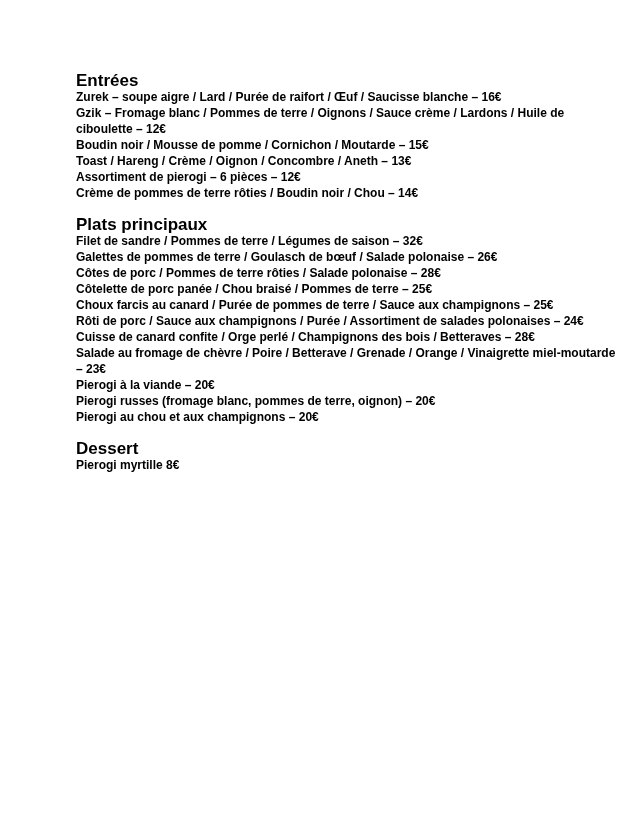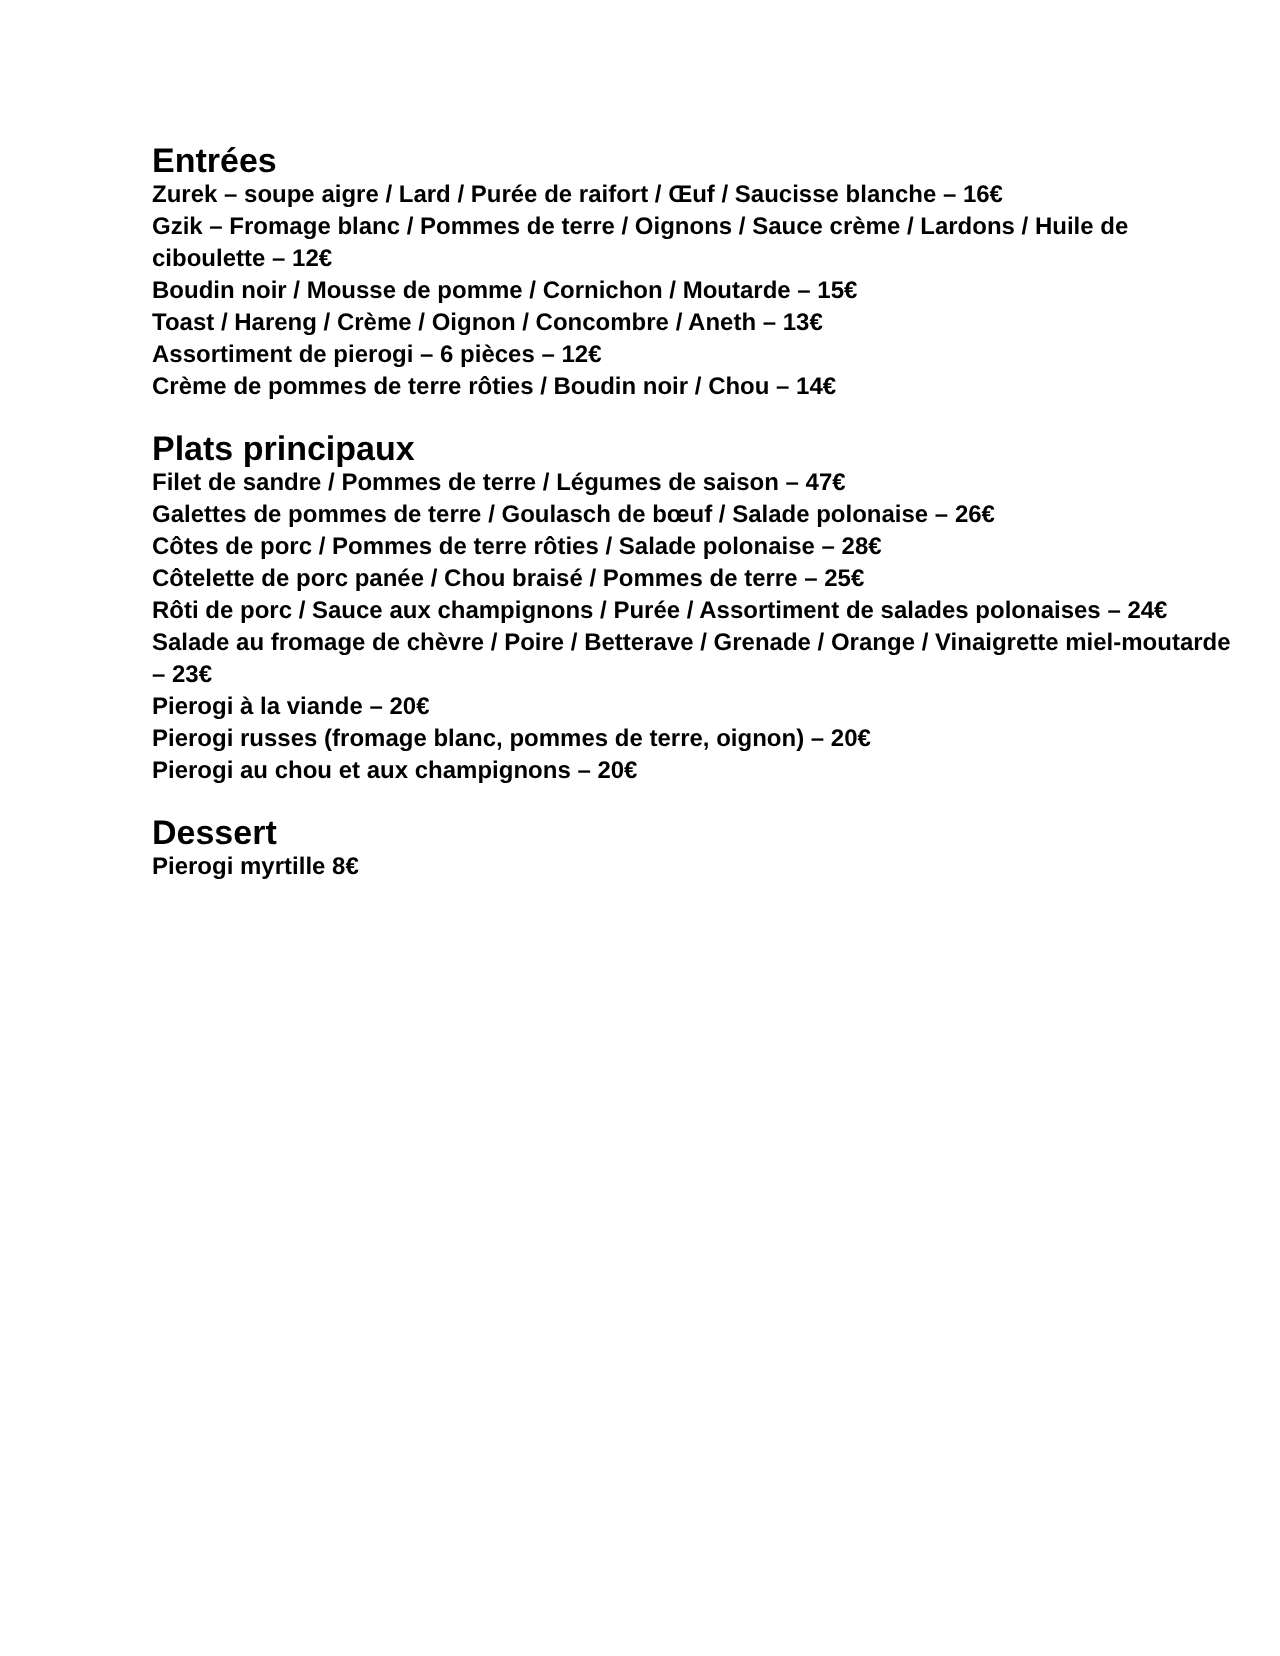--- a/index.html
+++ b/index.html
@@ -47,25 +47,27 @@
       <div class="menu-item">Zurek – soupe aigre / Lard / Purée de raifort / Œuf / Saucisse blanche – 16€</div>
       <div class="menu-item">Gzik – Fromage blanc / Pommes de terre / Oignons / Sauce crème / Lardons / Huile de
 ciboulette – 12€</div>
       <div class="menu-item">Boudin noir / Mousse de pomme / Cornichon / Moutarde – 15€</div>
       <div class="menu-item">Toast / Hareng / Crème / Oignon / Concombre / Aneth – 13€</div>
       <div class="menu-item">Assortiment de pierogi – 6 pièces – 12€</div>
       <div class="menu-item">Crème de pommes de terre rôties / Boudin noir / Chou – 14€</div>
     </section>
     <section class="menu-section">
       <div class="section-title">Plats principaux</div>
-      <div class="menu-item">Filet de sandre / Pommes de terre / Légumes de saison – 47€</div>
+      <div class="menu-item">Filet de sandre / Pommes de terre / Légumes de saison – 32€</div>
       <div class="menu-item">Galettes de pommes de terre / Goulasch de bœuf / Salade polonaise – 26€</div>
       <div class="menu-item">Côtes de porc / Pommes de terre rôties / Salade polonaise – 28€</div>
       <div class="menu-item">Côtelette de porc panée / Chou braisé / Pommes de terre – 25€</div>
+      <div class="menu-item">Choux farcis au canard / Purée de pommes de terre / Sauce aux champignons – 25€</div>
       <div class="menu-item">Rôti de porc / Sauce aux champignons / Purée / Assortiment de salades polonaises – 24€</div>
+      <div class="menu-item">Cuisse de canard confite / Orge perlé / Champignons des bois / Betteraves – 28€</div>
       <div class="menu-item">Salade au fromage de chèvre / Poire / Betterave / Grenade / Orange / Vinaigrette miel-moutarde
 – 23€</div>
       <div class="menu-item">Pierogi à la viande – 20€</div>
       <div class="menu-item">Pierogi russes (fromage blanc, pommes de terre, oignon) – 20€</div>
       <div class="menu-item">Pierogi au chou et aux champignons – 20€</div>
     </section>
     <section class="menu-section">
       <div class="section-title">Dessert</div>
       <div class="menu-item">Pierogi myrtille 8€</div>
     </section>

